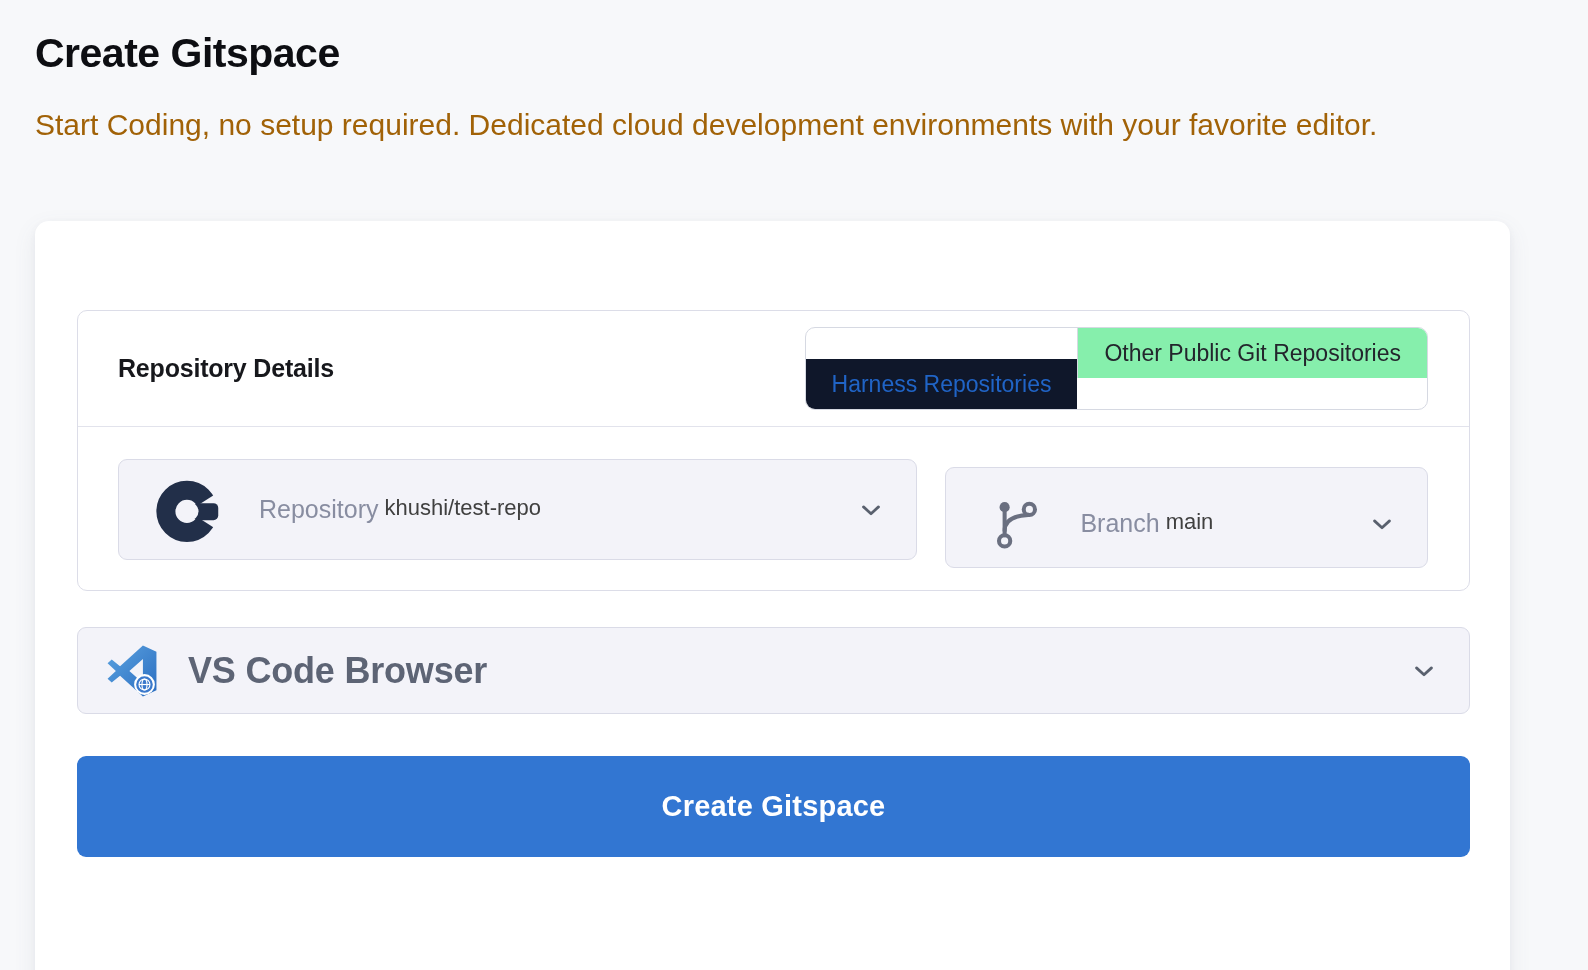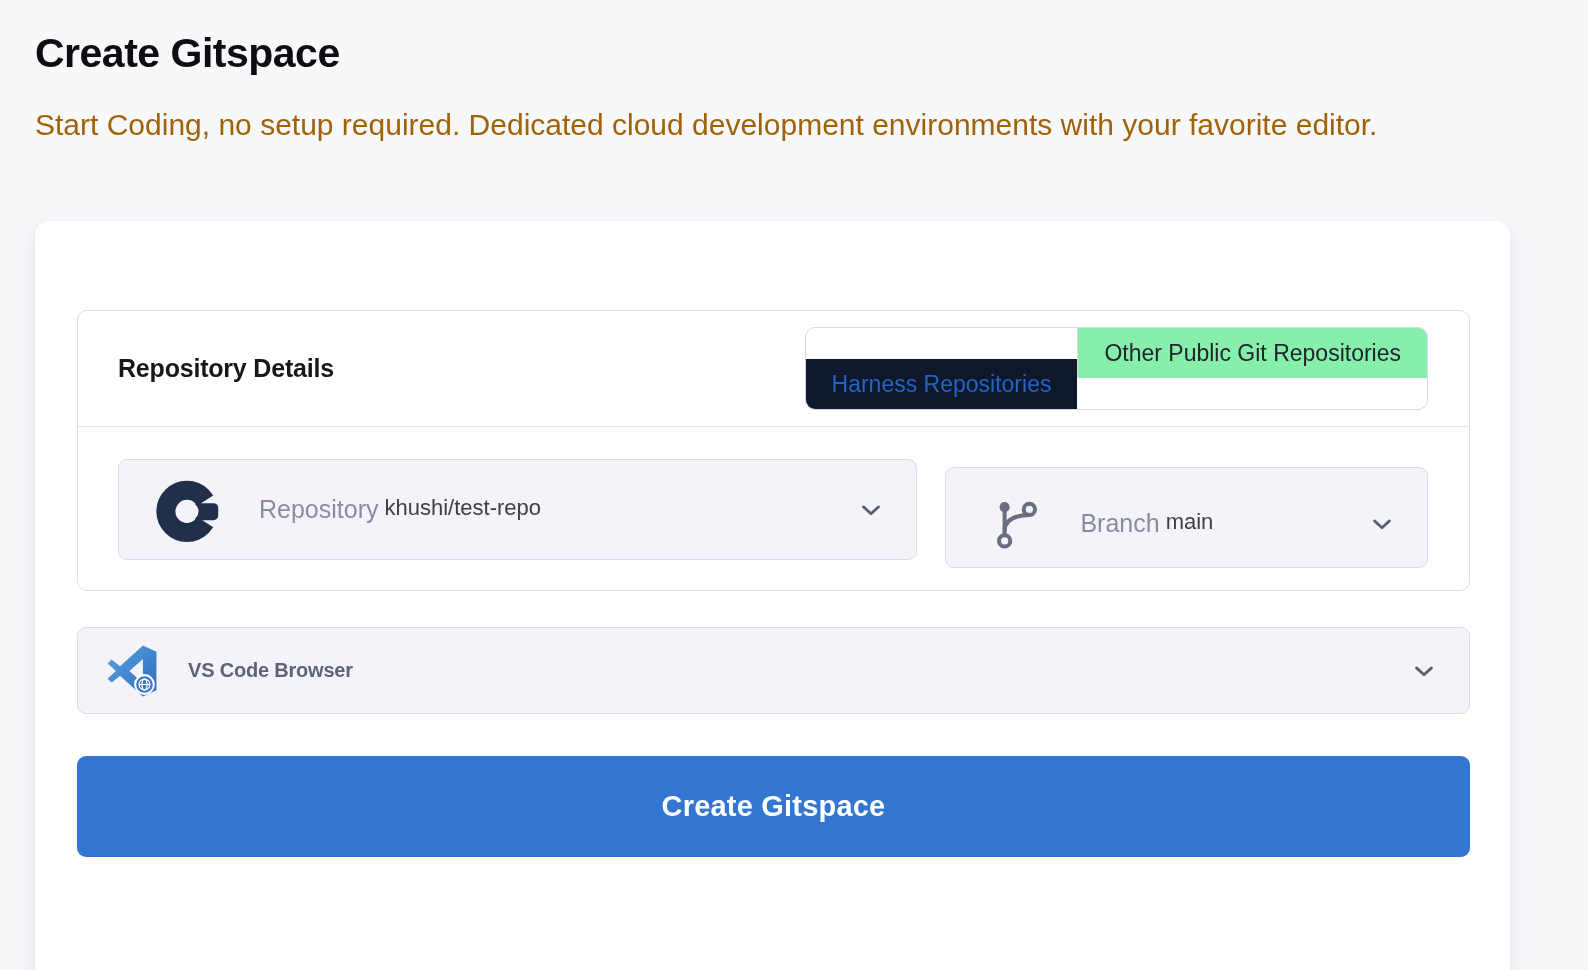--- a/index.html
+++ b/index.html
@@ -102,21 +102,21 @@
   .field-branch { flex: 458 1 0; padding: 12px 30px 0 44px; margin-top: 8px; }
   .field-branch .field-icon { margin-right: 36px; }
 
   .ide-field {
     margin-top: 36px;
     height: 87px;
     padding: 0 30px 0 28px;
   }
   .ide-field .field-icon { margin-right: 30px; }
   .ide-field .dd-label { font-size: 22px; color: #80859a; }
-  .ide-field .dd-value { font-size: 20px; font-weight: 700; color: #5d6475; letter-spacing: -0.2px; }
+  .ide-field .dd-value { font-size: 36px; font-weight: 700; color: #5d6475; letter-spacing: -0.2px; }
   .ide-field .dd-text { gap: 4px; }
 
   .create-btn {
     margin-top: 42px;
     width: 100%;
     height: 101px;
     background: #3276d2;
     border: none;
     border-radius: 9px;
     color: #ffffff;

